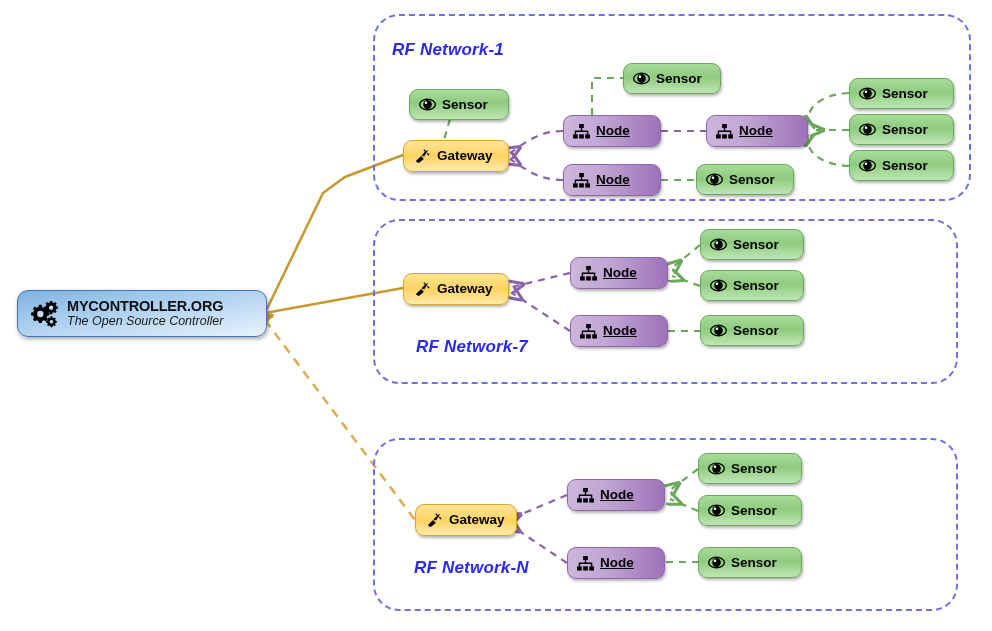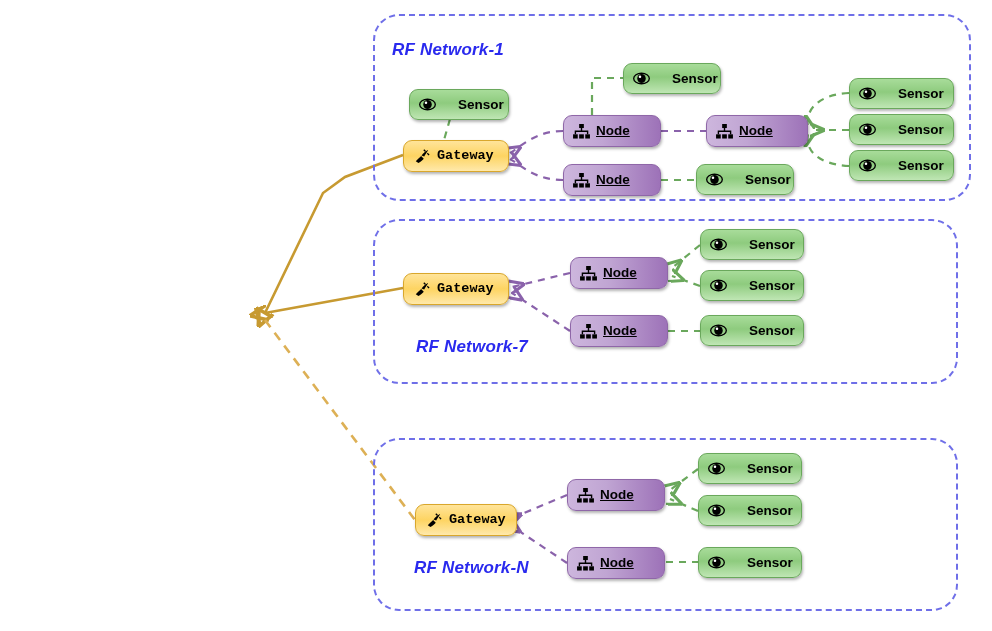--- a/index.html
+++ b/index.html
@@ -52,31 +52,29 @@
     justify-content:center;
     flex:0 0 auto;
     margin-left:9px;
     margin-right:6px;
   }
   .chip .lb{line-height:1;}
 
   .chip.sensor{
     background:linear-gradient(180deg,#a8dc9a 0%, #8ecb7e 45%, #bfe6b4 100%);
     border:1px solid #6aa85c;
-    gap:16px;
   }
   .chip.node{
     background:linear-gradient(90deg,#cdb6dd 0%, #c0a5d3 40%, #9d72b8 100%);
     border:1px solid #8f67a8;
     text-decoration:underline;
   }
   .chip.gateway{
     background:linear-gradient(180deg,#ffe49a 0%, #fdd462 50%, #ffe9ab 100%);
     border:1px solid #d9a72c;
-    font-family:Liberation Mono, monospace;
   }
 
   
   #controller{
     position:absolute;
     box-sizing:border-box;
     border:1px solid #3f74b5;
     border-radius:11px;
     background:linear-gradient(170deg,#7fb2e0 0%, #9ec8ec 30%, #cfe3f7 75%, #eaf3fc 100%);
     box-shadow:1px 2px 4px rgba(0,0,0,.35);
@@ -395,14 +393,32 @@
     <span class="ic">
       <svg width="17" height="13" viewBox="0 0 20 14">
           <ellipse cx="10" cy="7" rx="9.2" ry="6.2" fill="none" stroke="#000" stroke-width="1.6"></ellipse>
           <ellipse cx="10" cy="7" rx="5" ry="5.2" fill="#000"></ellipse>
           <ellipse cx="8.2" cy="5" rx="1.5" ry="1.5" fill="#fff"></ellipse>
         </svg>
     </span>
     <span class="lb">Sensor</span>
   </div>
 
+  <div id="controller" style="left:17px;top:290px;width:250px;height:47px;">
+    <span class="gears">
+      <svg width="34" height="30" viewBox="0 0 36 32">
+        <g fill="#000">
+          <path d="M11.5 6.2 l2.9 0 .5 2.2 2.0 .9 1.9-1.2 2.0 2.0-1.2 1.9 .9 2.0 2.2 .5 0 2.9-2.2 .5-.9 2.0 1.2 1.9-2.0 2.0-1.9-1.2-2.0 .9-.5 2.2-2.9 0-.5-2.2-2.0-.9-1.9 1.2-2.0-2.0 1.2-1.9-.9-2.0-2.2-.5 0-2.9 2.2-.5 .9-2.0-1.2-1.9 2.0-2.0 1.9 1.2 2.0-.9z"></path>
+          <circle cx="13" cy="16" r="3.4" fill="#c9ddf2"></circle>
+          <path d="M23.5 2.0 l2.1 0 .4 1.6 1.5 .6 1.4-.9 1.5 1.5-.9 1.4 .6 1.5 1.6 .4 0 2.1-1.6 .4-.6 1.5 .9 1.4-1.5 1.5-1.4-.9-1.5 .6-.4 1.6-2.1 0-.4-1.6-1.5-.6-1.4 .9-1.5-1.5 .9-1.4-.6-1.5-1.6-.4 0-2.1 1.6-.4 .6-1.5-.9-1.4 1.5-1.5 1.4 .9 1.5-.6z"></path>
+          <circle cx="24.5" cy="9.3" r="2.3" fill="#c9ddf2"></circle>
+          <path d="M24.0 18.5 l1.7 0 .3 1.3 1.2 .5 1.1-.7 1.2 1.2-.7 1.1 .5 1.2 1.3 .3 0 1.7-1.3 .3-.5 1.2 .7 1.1-1.2 1.2-1.1-.7-1.2 .5-.3 1.3-1.7 0-.3-1.3-1.2-.5-1.1 .7-1.2-1.2 .7-1.1-.5-1.2-1.3-.3 0-1.7 1.3-.3 .5-1.2-.7-1.1 1.2-1.2 1.1 .7 1.2-.5z"></path>
+          <circle cx="24.9" cy="24.3" r="1.9" fill="#c9ddf2"></circle>
+        </g>
+      </svg>
+    </span>
+    <span class="txt">
+      <span class="t1">MYCONTROLLER.ORG</span>
+      <span class="t2">The Open Source Controller</span>
+    </span>
+  </div>
 
 </div>
 
 </body></html>

